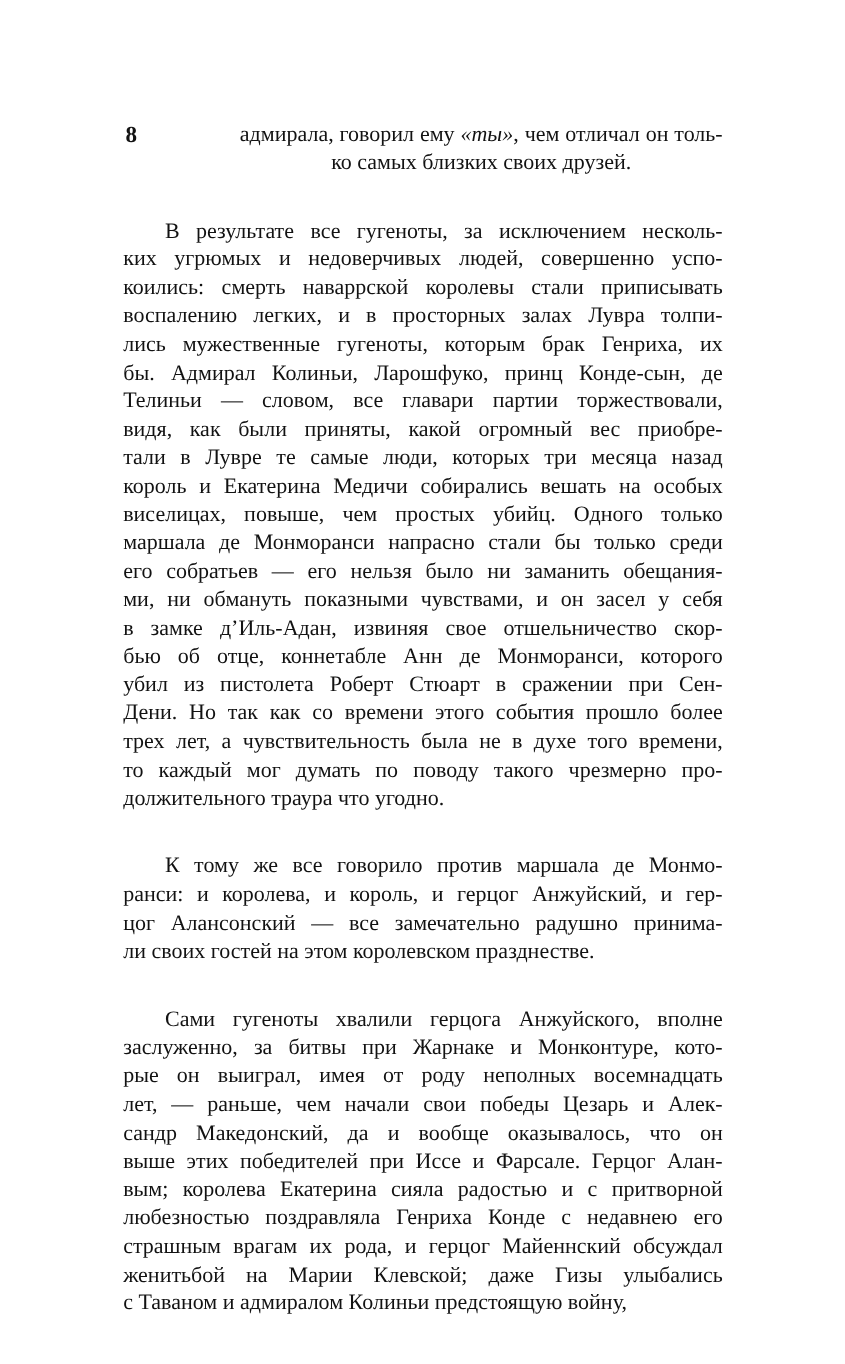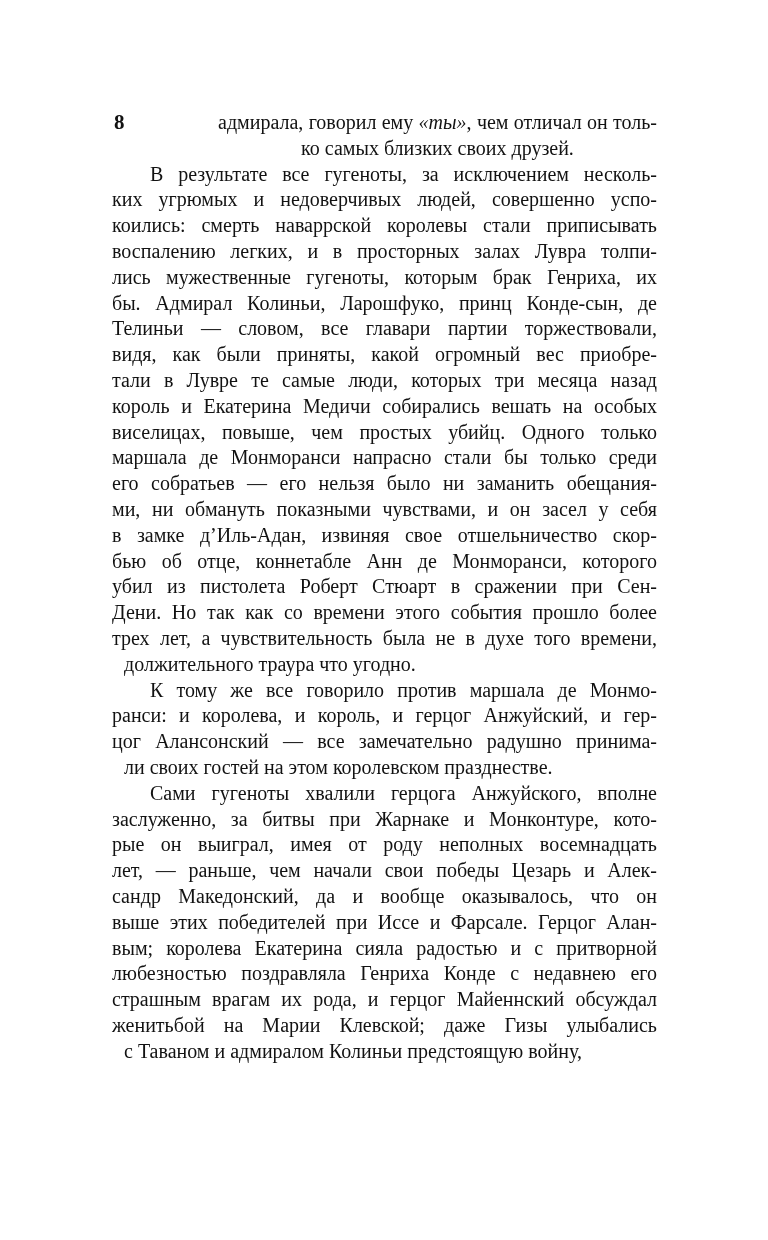--- a/index.html
+++ b/index.html
@@ -50,24 +50,24 @@
   .paragraph {
     margin: 0;
   }
   .line {
     text-align: justify;
     text-align-last: justify;
     white-space: normal;
   }
   .line.first {
     padding-left: 38px;
+    margin-top: 36px;
   }
   .line.last {
     text-align-last: left;
-    margin-left: 12px;
   }
 </style>
 </head>
 <body>
 
 <div class="page">
   <div class="text-block">
 
     <div class="opening-block">
       <span class="page-number">8</span>
@@ -91,20 +91,21 @@
           <div class="line">король и Екатерина Медичи собирались вешать на особых</div>
           <div class="line">виселицах, повыше, чем простых убийц. Одного только</div>
           <div class="line">маршала де Монморанси напрасно стали бы только среди</div>
           <div class="line">его собратьев — его нельзя было ни заманить обещания-</div>
           <div class="line">ми, ни обмануть показными чувствами, и он засел у себя</div>
           <div class="line">в замке д’Иль-Адан, извиняя свое отшельничество скор-</div>
           <div class="line">бью об отце, коннетабле Анн де Монморанси, которого</div>
           <div class="line">убил из пистолета Роберт Стюарт в сражении при Сен-</div>
           <div class="line">Дени. Но так как со времени этого события прошло более</div>
           <div class="line">трех лет, а чувствительность была не в духе того времени,</div>
+          <div class="line">то каждый мог думать по поводу такого чрезмерно про-</div>
           <div class="line last">должительного траура что угодно.</div>
         </div>
         <div class="paragraph">
           <div class="line first">К тому же все говорило против маршала де Монмо-</div>
           <div class="line">ранси: и королева, и король, и герцог Анжуйский, и гер-</div>
           <div class="line">цог Алансонский — все замечательно радушно принима-</div>
           <div class="line last">ли своих гостей на этом королевском празднестве.</div>
         </div>
         <div class="paragraph">
           <div class="line first">Сами гугеноты хвалили герцога Анжуйского, вполне</div>

